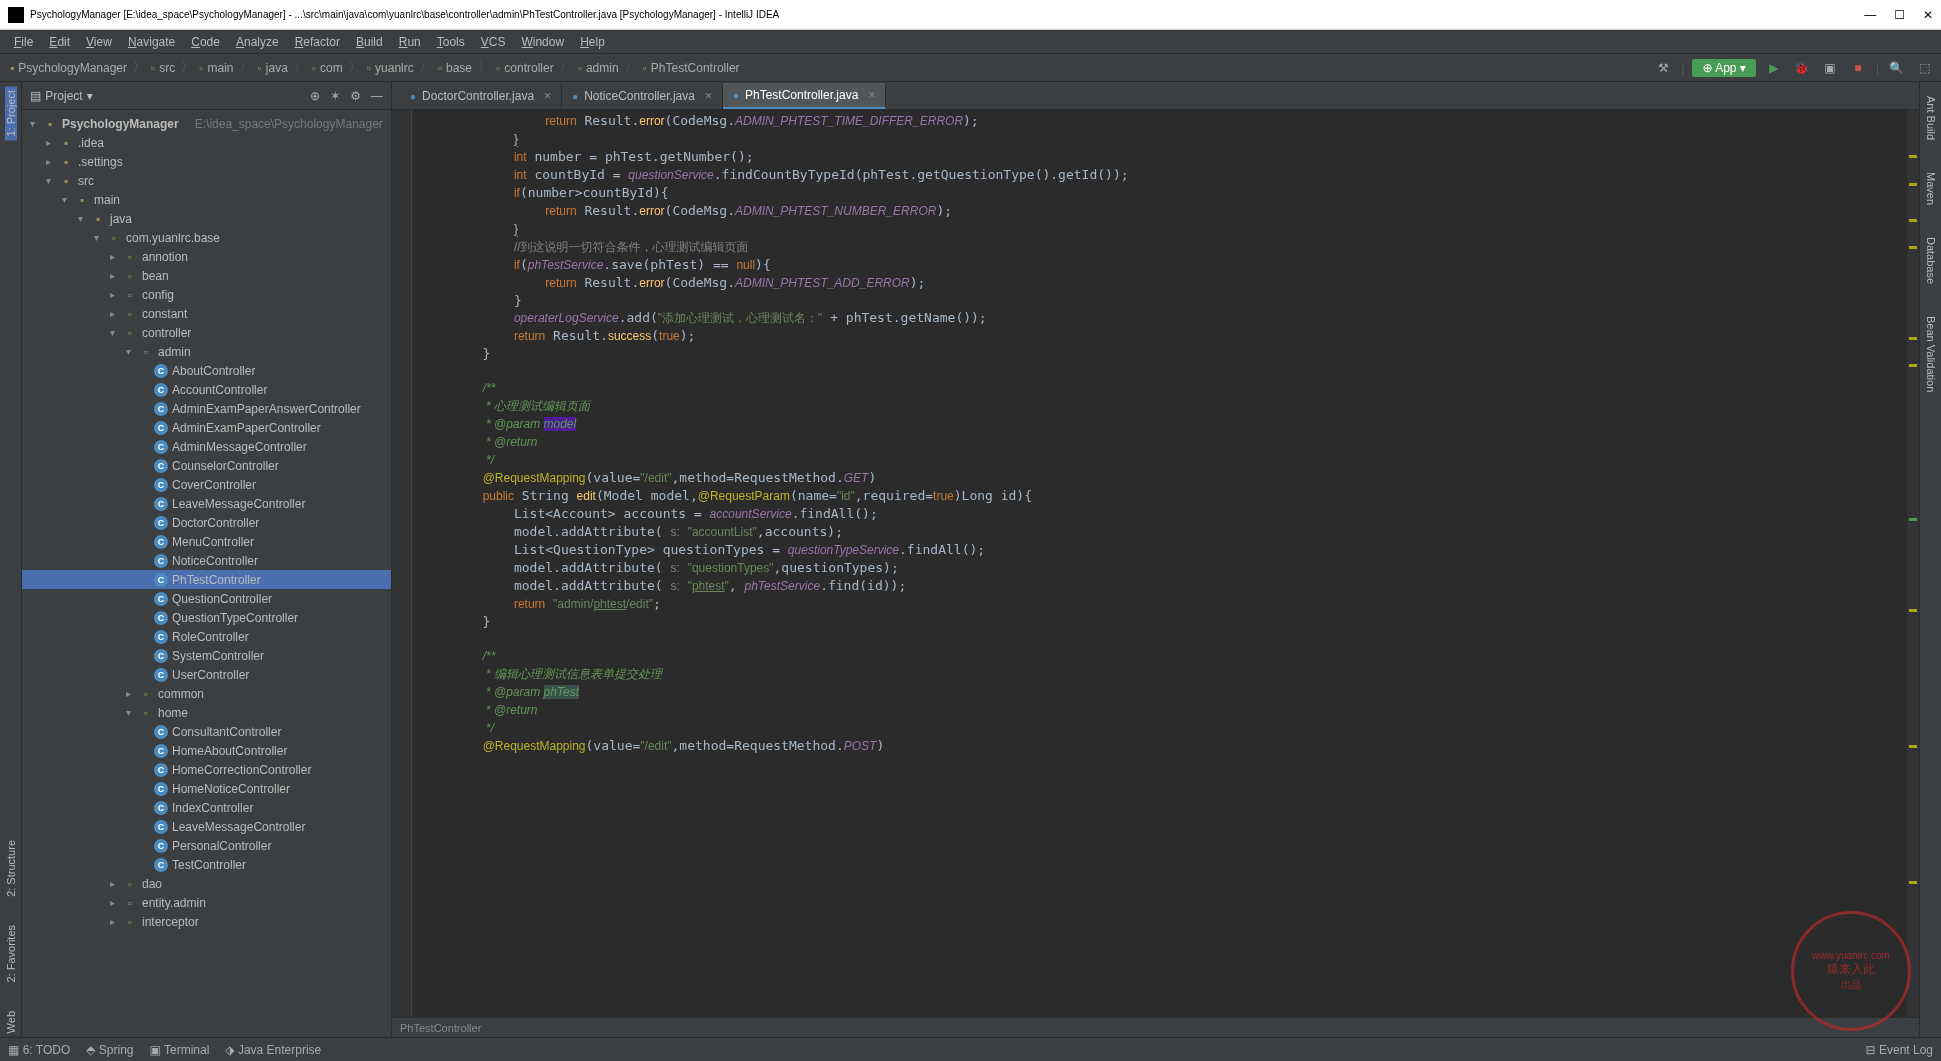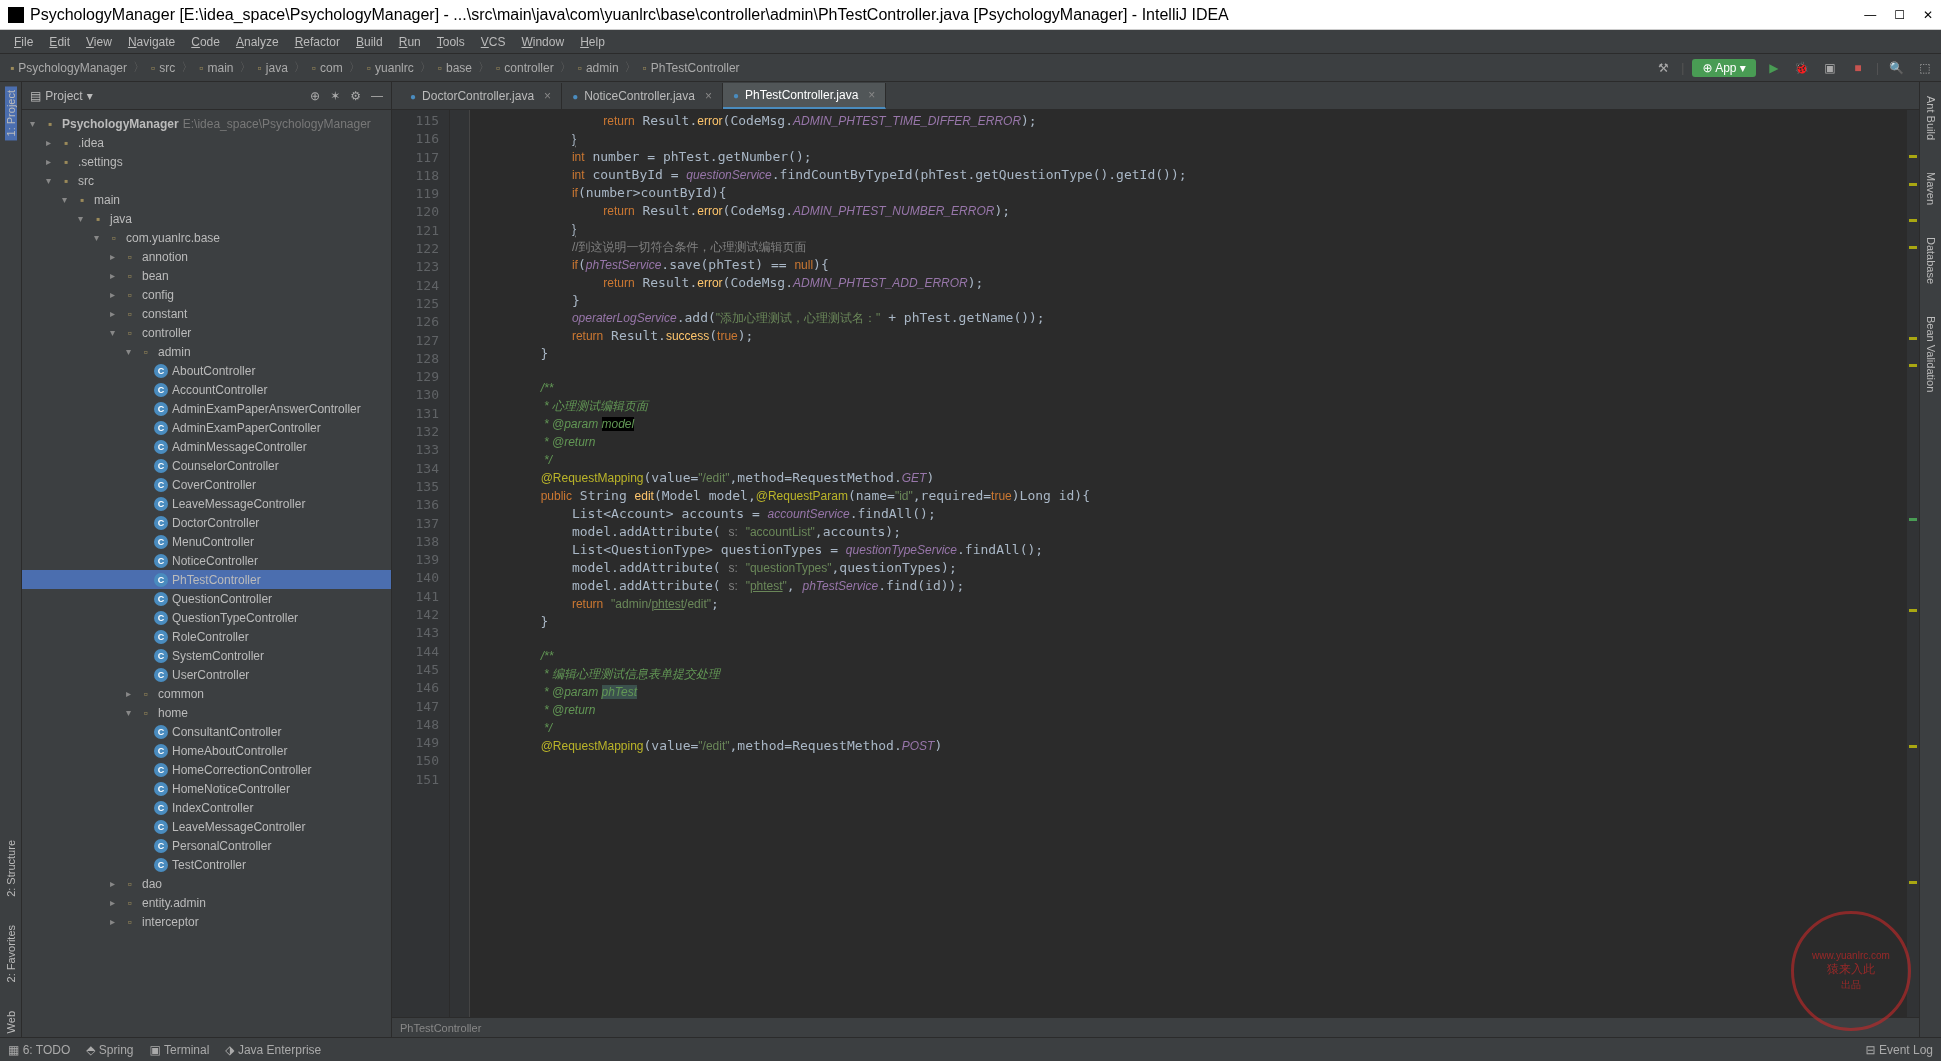--- a/index.html
+++ b/index.html
@@ -1,19 +1,19 @@
 <!DOCTYPE html>
 <html><head>
 <meta charset="utf-8">
 <style>
 *{margin:0;padding:0;box-sizing:border-box;font-family:"Segoe UI",Arial,sans-serif;font-size:12px}
 body{background:#3c3f41;color:#bbb;overflow:hidden;width:1941px;height:1061px}
 .titlebar{height:30px;background:#fff;color:#000;display:flex;align-items:center;padding:0 8px;border-bottom:1px solid #ccc}
 .titlebar .icon{width:16px;height:16px;background:#000;margin-right:6px}
-.titlebar .title{flex:1;font-size:16px}
+.titlebar .title{flex:1;font-size:10px}
 .titlebar .winbtns{display:flex;gap:18px;color:#000}
 .titlebar .winbtns span{cursor:pointer}
 .menubar{height:24px;background:#3c3f41;display:flex;align-items:center;padding:0 6px;border-bottom:1px solid #2b2b2b}
 .menubar span{padding:2px 8px;color:#bbb;cursor:pointer}
 .menubar span u{text-decoration:underline}
 .navbar{height:28px;background:#3c3f41;display:flex;align-items:center;padding:0 6px;border-bottom:1px solid #2b2b2b}
 .navbar .crumb{display:flex;align-items:center;gap:4px;padding:0 4px;color:#aaa;cursor:pointer}
 .navbar .fldr{color:#9b8a5a}
 .navbar .sep{color:#666;margin:0 2px}
 .navbar .right{margin-left:auto;display:flex;gap:8px;align-items:center}
@@ -32,21 +32,21 @@
 .sidebar .hdr .icons{margin-left:auto;display:flex;gap:10px;color:#aaa}
 .sidebar .hdr .icons span{cursor:pointer}
 .tree{flex:1;overflow:auto;padding:4px 0}
 .tree .node{display:flex;align-items:center;height:19px;padding-left:8px;cursor:pointer;white-space:nowrap}
 .tree .node.selected{background:#4b6eaf;color:#fff}
 .tree .arrow{width:12px;color:#888;font-size:10px}
 .tree .ficon{width:16px;margin-right:4px;text-align:center}
 .tree .ficon.folder{color:#9b8a5a}
 .tree .ficon.cls{color:#4a8cbf;background:#4a8cbf;border-radius:50%;width:14px;height:14px;display:inline-flex;align-items:center;justify-content:center;color:#fff;font-size:9px;font-weight:bold}
 .tree .label{color:#bbb}
-.tree .path{color:#787878;margin-left:4px}
+.tree .path{color:#787878;margin-left:16px}
 .editor{flex:1;display:flex;flex-direction:column;background:#2b2b2b}
 .tabs{height:28px;background:#3c3f41;display:flex;align-items:flex-end;border-bottom:1px solid #2b2b2b;padding-left:8px}
 .tab{height:26px;display:flex;align-items:center;padding:0 10px;background:#3c3f41;color:#bbb;border-right:1px solid #2b2b2b;cursor:pointer;gap:6px}
 .tab.active{background:#515658;color:#fff;border-bottom:2px solid #4a8cbf}
 .tab .cls{color:#4a8cbf;font-size:10px}
 .tab .x{color:#888;margin-left:4px}
 .codewrap{flex:1;display:flex;overflow:hidden;position:relative}
 .gutter{width:58px;background:#313335;color:#606366;text-align:right;padding:2px 10px 2px 0;font-family:Consolas,monospace;font-size:13px;line-height:18.3px;border-right:1px solid #2b2b2b}
 .gutter2{width:20px;background:#313335;border-right:1px solid #444}
 .code{flex:1;background:#2b2b2b;color:#a9b7c6;font-family:Consolas,monospace;font-size:13px;line-height:17px;padding:2px 0 2px 8px;white-space:pre;overflow:hidden}
@@ -376,77 +376,39 @@
       </div>
   </div>
 
   <div class="editor">
     <div class="tabs" id="tabs">
         <div class="tab"><span class="cls">●</span>DoctorController.java<span class="x">×</span></div>
         <div class="tab"><span class="cls">●</span>NoticeController.java<span class="x">×</span></div>
         <div class="tab active"><span class="cls">●</span>PhTestController.java<span class="x">×</span></div>
       </div>
     <div class="codewrap">
-      <div class="gutter" id="gutter">115
-116
-117
-118
-119
-120
-121
-122
-123
-124
-125
-126
-127
-128
-129
-130
-131
-132
-133
-134
-135
-136
-137
-138
-139
-140
-141
-142
-143
-144
-145
-146
-147
-148
-149
-150
-151
-</div>
       <div class="gutter2"></div>
       <div class="code" id="code">                <span class="kw">return</span> Result.<span class="fn">error</span>(CodeMsg.<span class="fld">ADMIN_PHTEST_TIME_DIFFER_ERROR</span>);
             <span class="warn">}</span>
             <span class="kw">int</span> number = phTest.getNumber();
             <span class="kw">int</span> countById = <span class="fld">questionService</span>.findCountByTypeId(phTest.getQuestionType().getId());
             <span class="kw">if</span>(number&gt;countById){
                 <span class="kw">return</span> Result.<span class="fn">error</span>(CodeMsg.<span class="fld">ADMIN_PHTEST_NUMBER_ERROR</span>);
             <span class="warn">}</span>
             <span class="cmt">//到这说明一切符合条件，心理测试编辑页面</span>
             <span class="kw">if</span>(<span class="fld">phTestService</span>.save(phTest) == <span class="kw">null</span>){
                 <span class="kw">return</span> Result.<span class="fn">error</span>(CodeMsg.<span class="fld">ADMIN_PHTEST_ADD_ERROR</span>);
             }
             <span class="fld">operaterLogService</span>.add(<span class="str">"添加心理测试，心理测试名："</span> + phTest.getName());
             <span class="kw">return</span> Result.<span class="fn">success</span>(<span class="kw">true</span>);
         }
 
         <span class="doc">/**</span>
         <span class="doc"> * 心理测试编辑页面</span>
-        <span class="doc"> * <span class="doctag">@param</span> <span style="background:#000000">model</span></span>
+        <span class="doc"> * <span class="doctag">@param</span> <span style="background:#4c1d95">model</span></span>
         <span class="doc"> * <span class="doctag">@return</span></span>
         <span class="doc"> */</span>
         <span class="ann">@RequestMapping</span>(value=<span class="str">"/edit"</span>,method=RequestMethod.<span class="fld">GET</span>)
         <span class="kw">public</span> String <span class="fn">edit</span>(Model model,<span class="ann">@RequestParam</span>(name=<span class="str">"id"</span>,required=<span class="kw">true</span>)Long id){
             List&lt;Account&gt; accounts = <span class="fld">accountService</span>.findAll();
             model.addAttribute( <span class="cmt">s:</span> <span class="str">"accountList"</span>,accounts);
             List&lt;QuestionType&gt; questionTypes = <span class="fld">questionTypeService</span>.findAll();
             model.addAttribute( <span class="cmt">s:</span> <span class="str">"questionTypes"</span>,questionTypes);
             model.addAttribute( <span class="cmt">s:</span> <span class="str">"<u>phtest</u>"</span>, <span class="fld">phTestService</span>.find(id));
             <span class="kw">return</span> <span class="str">"admin/<u>phtest</u>/edit"</span>;

